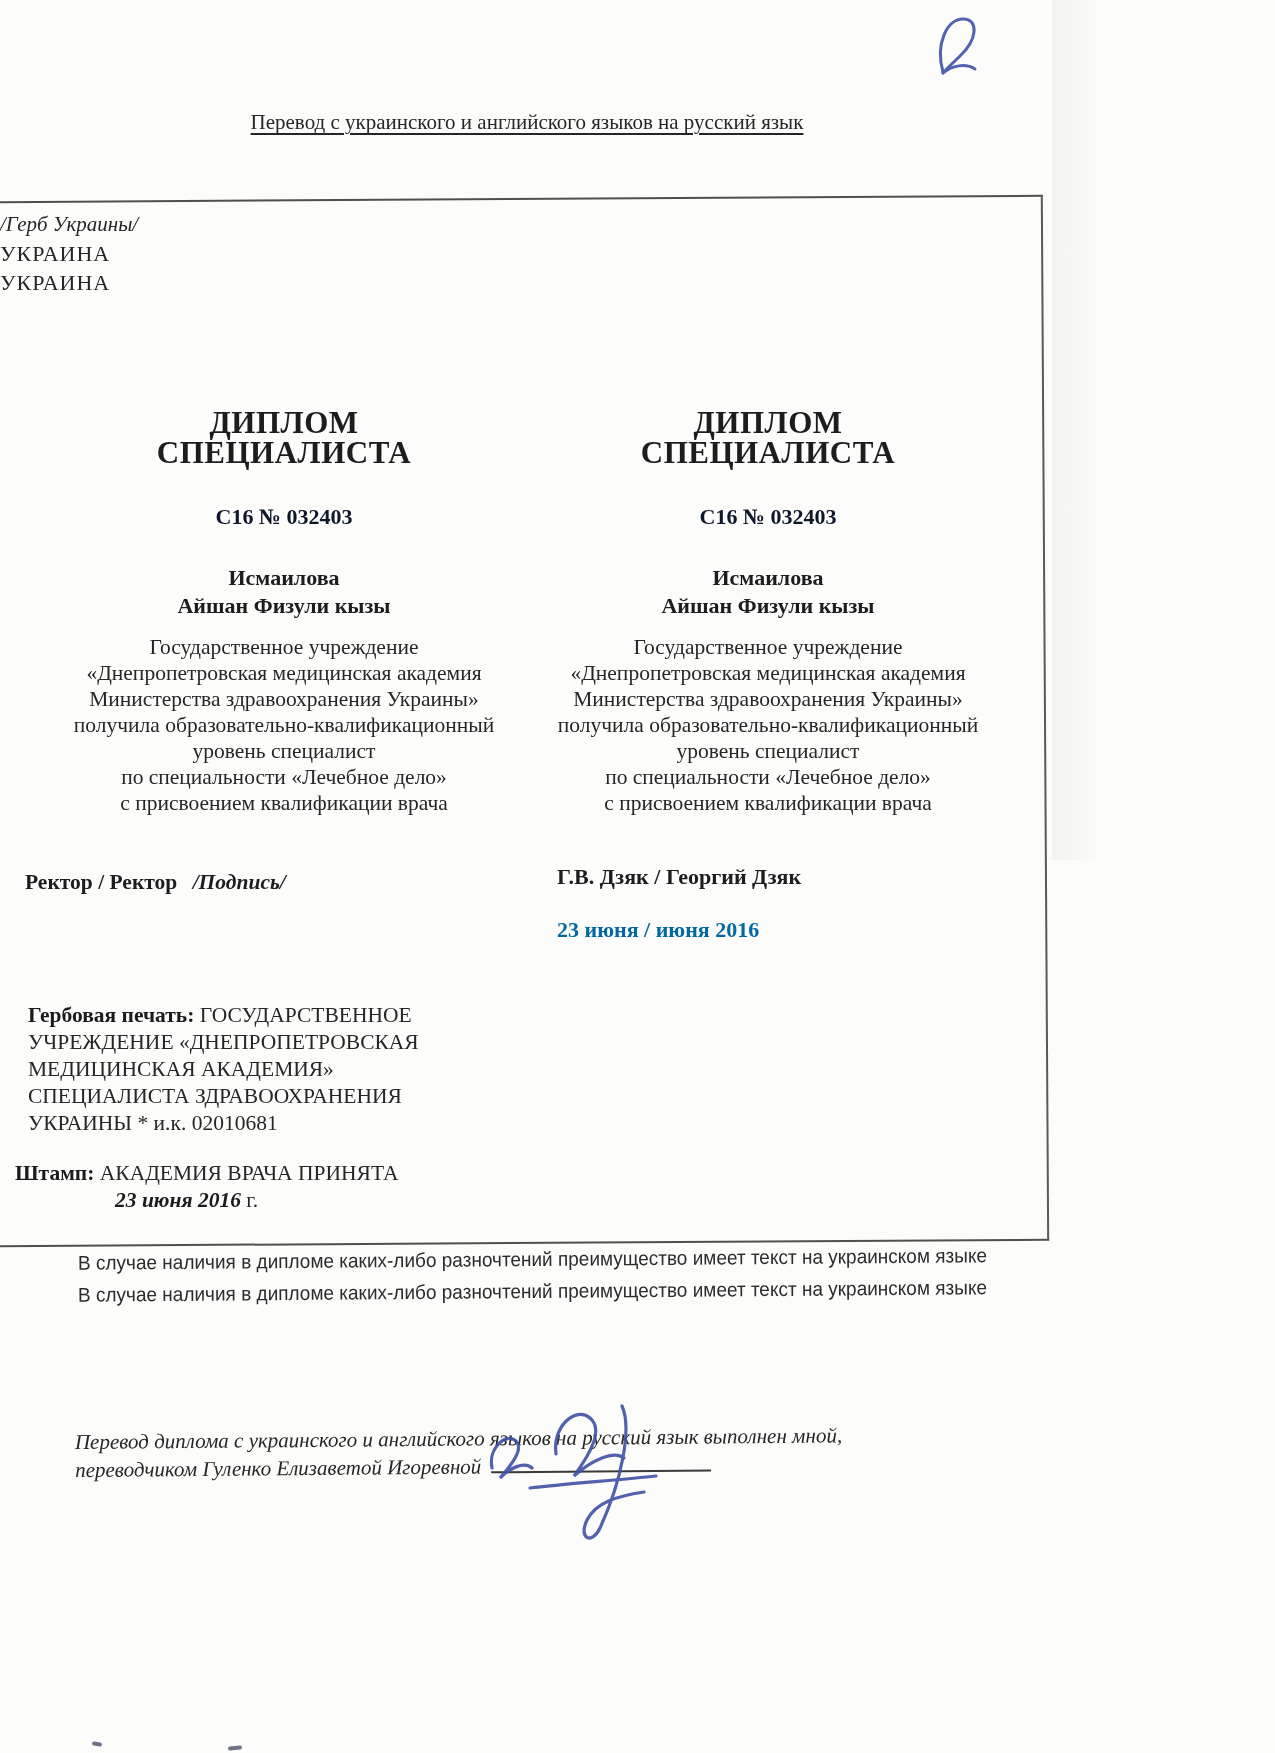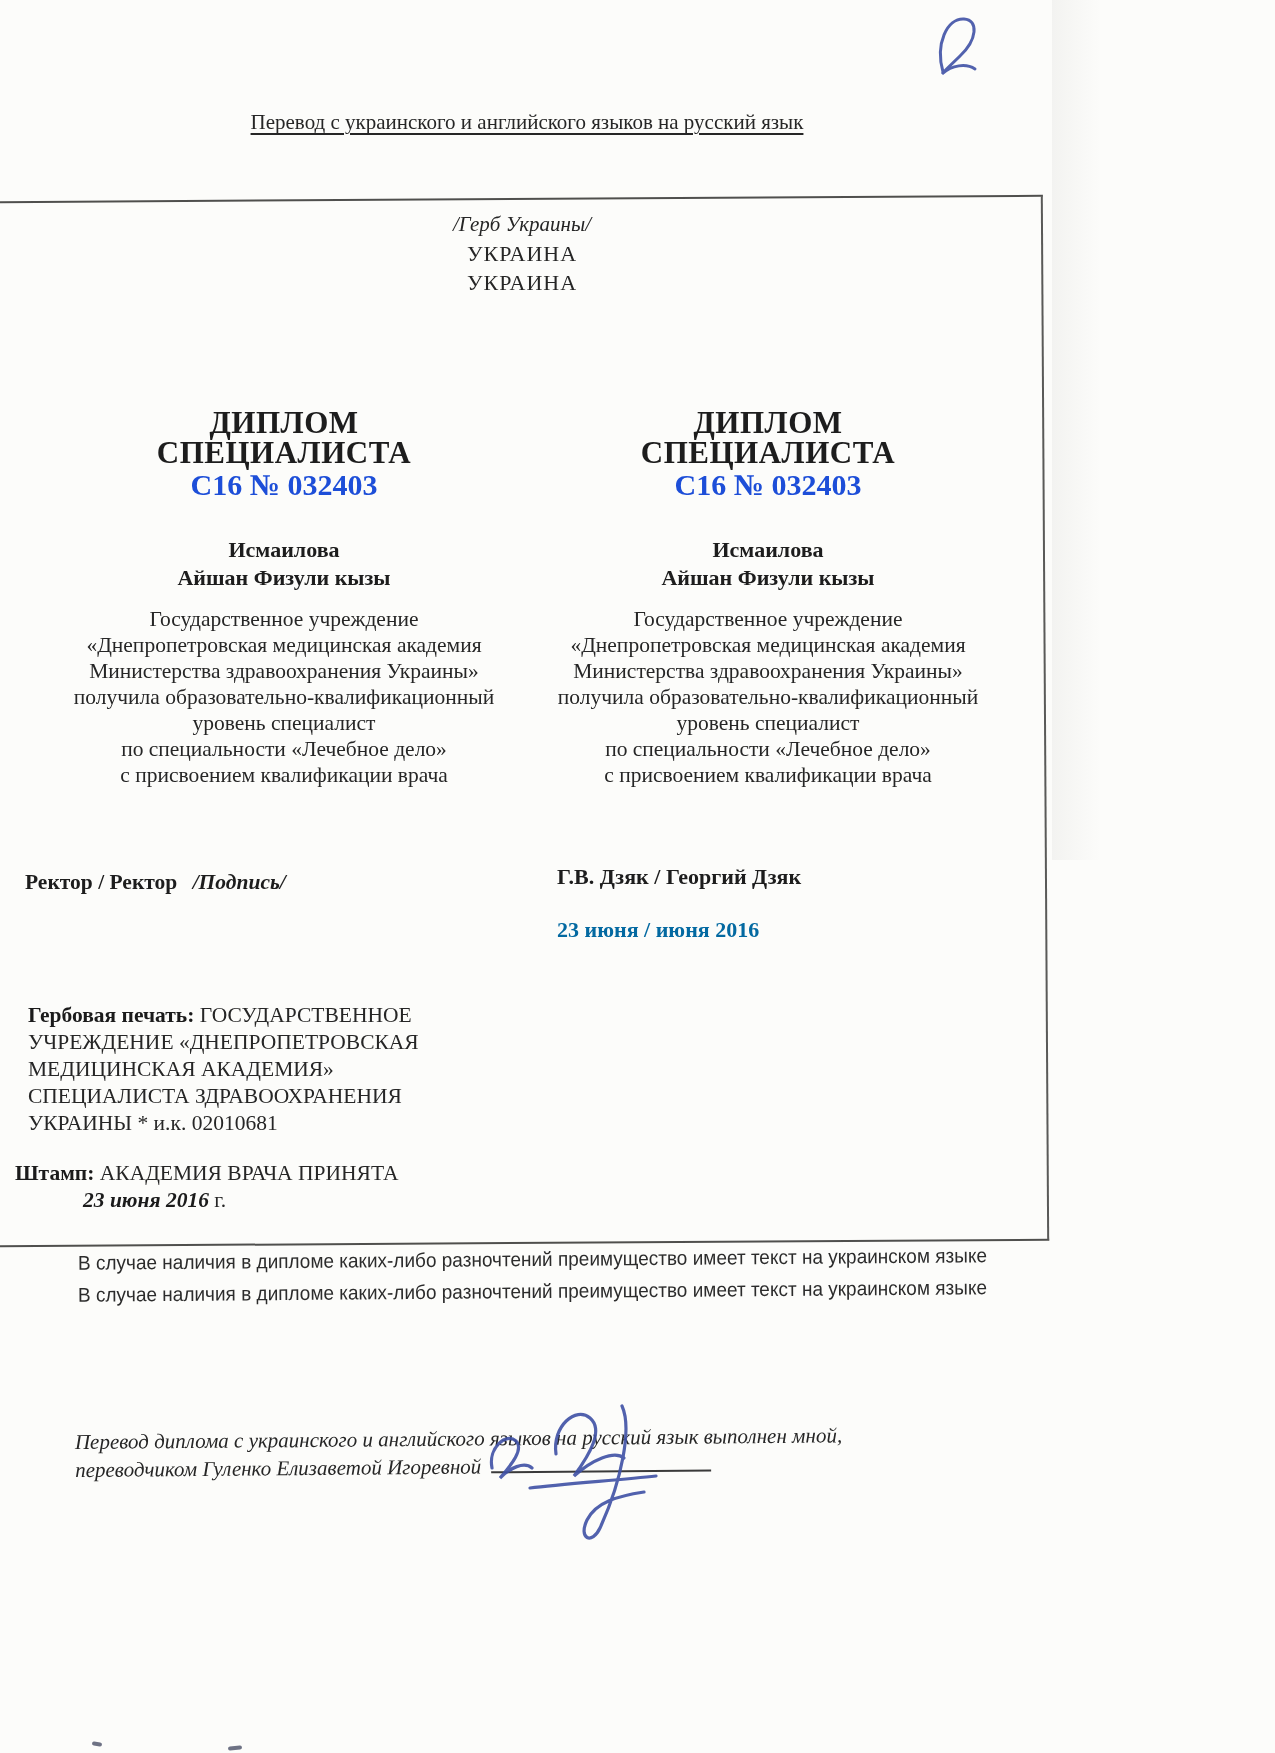--- a/index.html
+++ b/index.html
@@ -28,44 +28,44 @@
   .header-line span{text-decoration:underline;text-underline-offset:4px;}
   .frame{
     position:absolute;left:-6px;top:198px;width:1050px;height:1042px;
     border-top:2px solid #4f4f4d;
     border-right:2px solid #5a5a58;
     border-bottom:2px solid #4f4f4d;
     transform:rotate(-0.35deg);
     transform-origin:center;
   }
   .arms-block{
-    position:absolute;left:0;top:210px;width:1044px;text-align:center;
+    position:absolute;left:0;top:210px;width:1044px;
   }
   .arms-note{font-style:italic;font-size:21px;line-height:29px;}
   .country{font-size:22px;line-height:29px;letter-spacing:1px;}
   .col{position:absolute;top:408px;width:456px;text-align:center;}
   .col.left{left:56px;}
   .col.right{left:540px;}
   .col-title{font-weight:bold;font-size:31px;line-height:30px;letter-spacing:.5px;color:#1d1d1d;}
-  .serial{font-weight:bold;font-size:30px;color:#1d4ed8;}
+  .serial{font-weight:bold;font-size:22px;margin-top:36px;color:#0f172a;}
   .grad-name{font-weight:bold;font-size:22px;line-height:28px;margin-top:34px;color:#1d1d1d;}
   .body-text{font-size:21.5px;line-height:26px;margin-top:14px;}
   .body-text div{white-space:nowrap;}
   .rector-line{position:absolute;left:25px;top:870px;font-size:21.5px;font-weight:bold;color:#1d1d1d;}
   .rector-line .sig-note{font-style:italic;margin-left:10px;}
   .signer-line{position:absolute;left:557px;top:864px;font-size:22px;font-weight:bold;color:#1d1d1d;}
   .date-line{position:absolute;left:557px;top:917px;font-size:22px;font-weight:bold;color:#0369a1;}
   .seal-block{
     position:absolute;left:28px;top:1002px;width:510px;
     font-size:21.5px;line-height:27px;text-align:left;
   }
   .seal-block b{color:#1b1b1b;}
   .stamp-block{position:absolute;left:15px;top:1160px;font-size:21.5px;line-height:27px;}
   .stamp-block b{color:#1b1b1b;}
-  .stamp-date{margin-left:68px;}
+  .stamp-date{margin-left:100px;}
   .stamp-date .d{font-weight:bold;font-style:italic;color:#1b1b1b;}
   .disclaimer{
     position:absolute;left:0;width:1064px;text-align:center;
     font-family:"Liberation Sans", sans-serif;
     font-size:20px;color:#2c2c2c;
   }
   .disclaimer span{display:inline-block;transform:scaleX(0.95) rotate(-0.45deg);transform-origin:center;}
   .d1{top:1248px;}
   .d2{top:1280px;}
   .translator{

